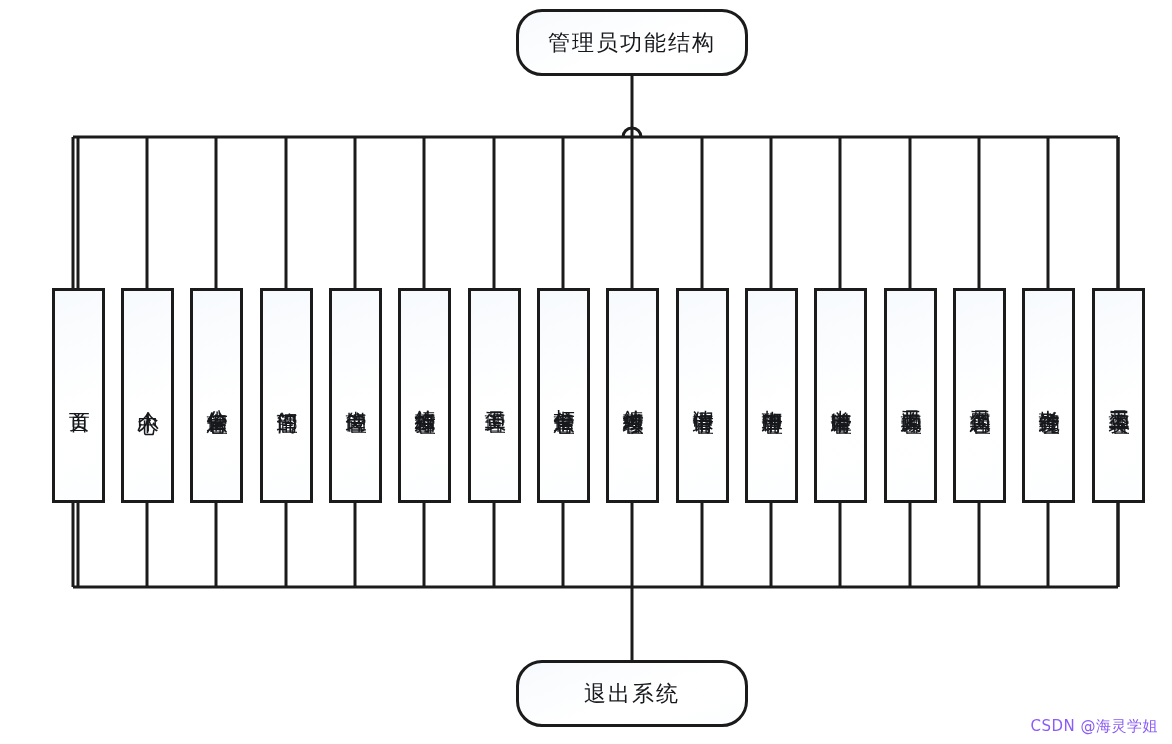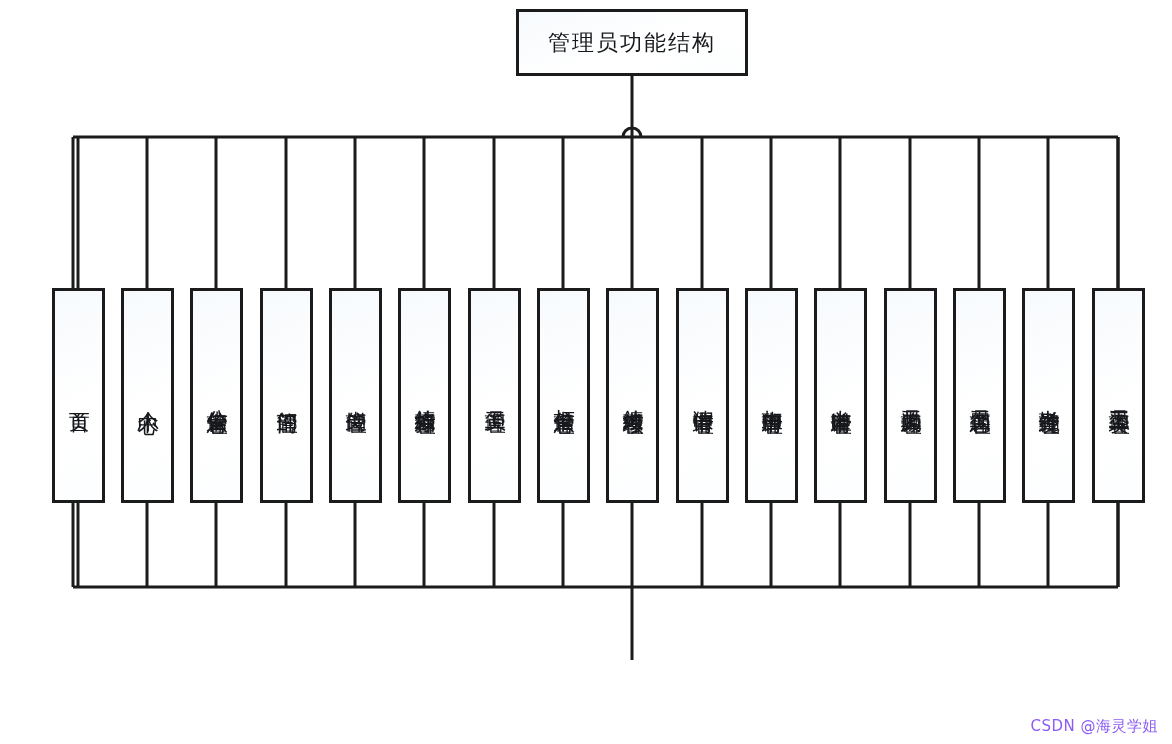--- a/index.html
+++ b/index.html
@@ -35,20 +35,21 @@
     border: 3px solid #1b1b1b;
     background: linear-gradient(160deg,#f7fafd 0%, #ffffff 55%, #fdfeff 100%);
     display: flex;
     align-items: center;
     justify-content: center;
   }
   .node.root, .node.exit {
     left: 516px;
     width: 232px;
     height: 67px;
+    border-radius: 26px;
   }
   .node.root  { top: 9px; }
   .node.exit  { top: 660px; }
 
   .node.root .label,
   .node.exit .label {
     font-size: 22px;
     letter-spacing: 2px;
     color: #16181c;
     line-height: 1;
@@ -187,16 +188,19 @@
   <div class="node leaf" style="left:953px">
       <span class="label">员工惩罚管理</span>
     </div>
   <div class="node leaf" style="left:1022px">
       <span class="label">考勤统计管理</span>
     </div>
   <div class="node leaf" style="left:1092px">
       <span class="label">员工工资管理</span>
     </div>
 
+  <div class="node exit">
+    <span class="label">退出系统</span>
+  </div>
 
   <div class="watermark">CSDN @海灵学姐</div>
 
 </div>
 
 </body></html>

